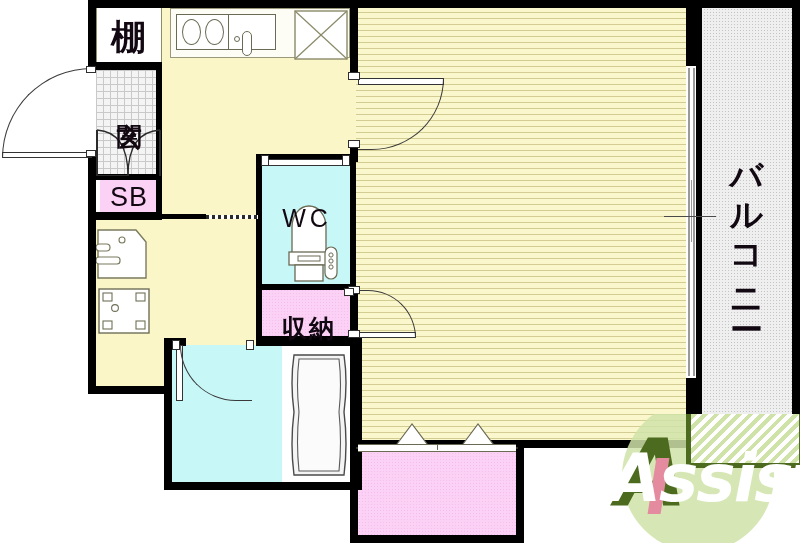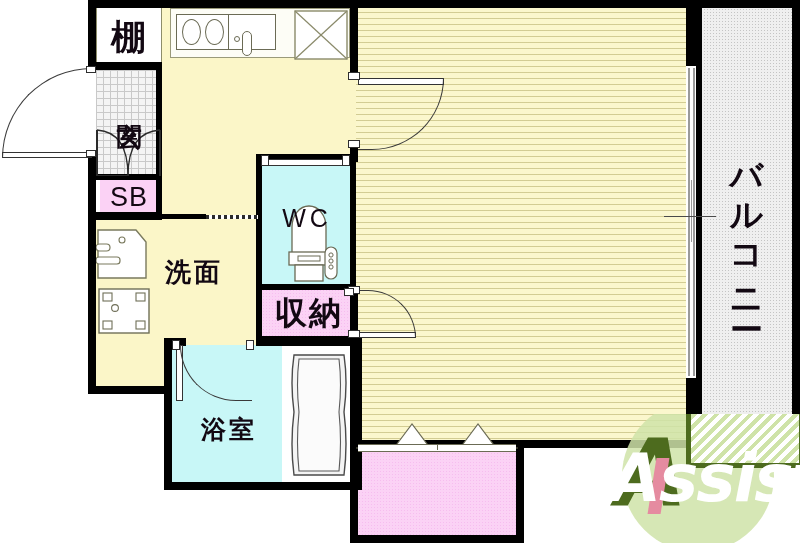--- a/index.html
+++ b/index.html
@@ -268,27 +268,25 @@
     <path d="M11,7 L51,7 Q54,32 51,60 Q54,90 51,119 L11,119 Q8,90 11,60 Q8,32 11,7 Z" fill="#fbfbfb" stroke="#5a5a5a" stroke-width="1.1"></path>
   </svg>
 
   <div class="lbl lbl-jp" style="left:96px;top:6px;width:66px;height:62px;font-size:35px;">棚</div>
 
   <div class="lbl lbl-jp" style="left:100px;top:74px;width:58px;height:60px;font-size:25px;
               writing-mode:vertical-rl;text-orientation:upright;line-height:1.02;">玄関</div>
 
   <div class="lbl lbl-lat" style="left:100px;top:180px;width:58px;height:34px;font-size:27px;font-weight:400;">SB</div>
 
-  <div class="lbl lbl-jp" style="left:140px;top:252px;width:108px;height:40px;font-size:26px;letter-spacing:3px;">洗面</div>
 
   <div class="lbl lbl-lat" style="left:262px;top:170px;width:90px;height:32px;font-size:25px;letter-spacing:4px;margin-top:32px;">WC</div>
 
-  <div class="lbl lbl-jp" style="left:262px;top:293px;width:94px;height:42px;font-size:32px;letter-spacing:2px;">収納</div>
-
-  <div class="lbl lbl-jp" style="left:180px;top:410px;width:98px;height:38px;font-size:25px;letter-spacing:3px;">浴室</div>
+  <div class="lbl lbl-jp" style="left:262px;top:307px;width:94px;height:42px;font-size:25px;letter-spacing:2px;">収納</div>
+
 
 
 
   <div class="lbl lbl-jp" style="left:722px;top:128px;width:48px;height:200px;font-size:33px;
               writing-mode:vertical-rl;text-orientation:upright;letter-spacing:6px;">バルコニー</div>
 
   <div id="wm">
     <div class="circ"></div>
     <div class="sq">
       <div class="sqh"></div>

